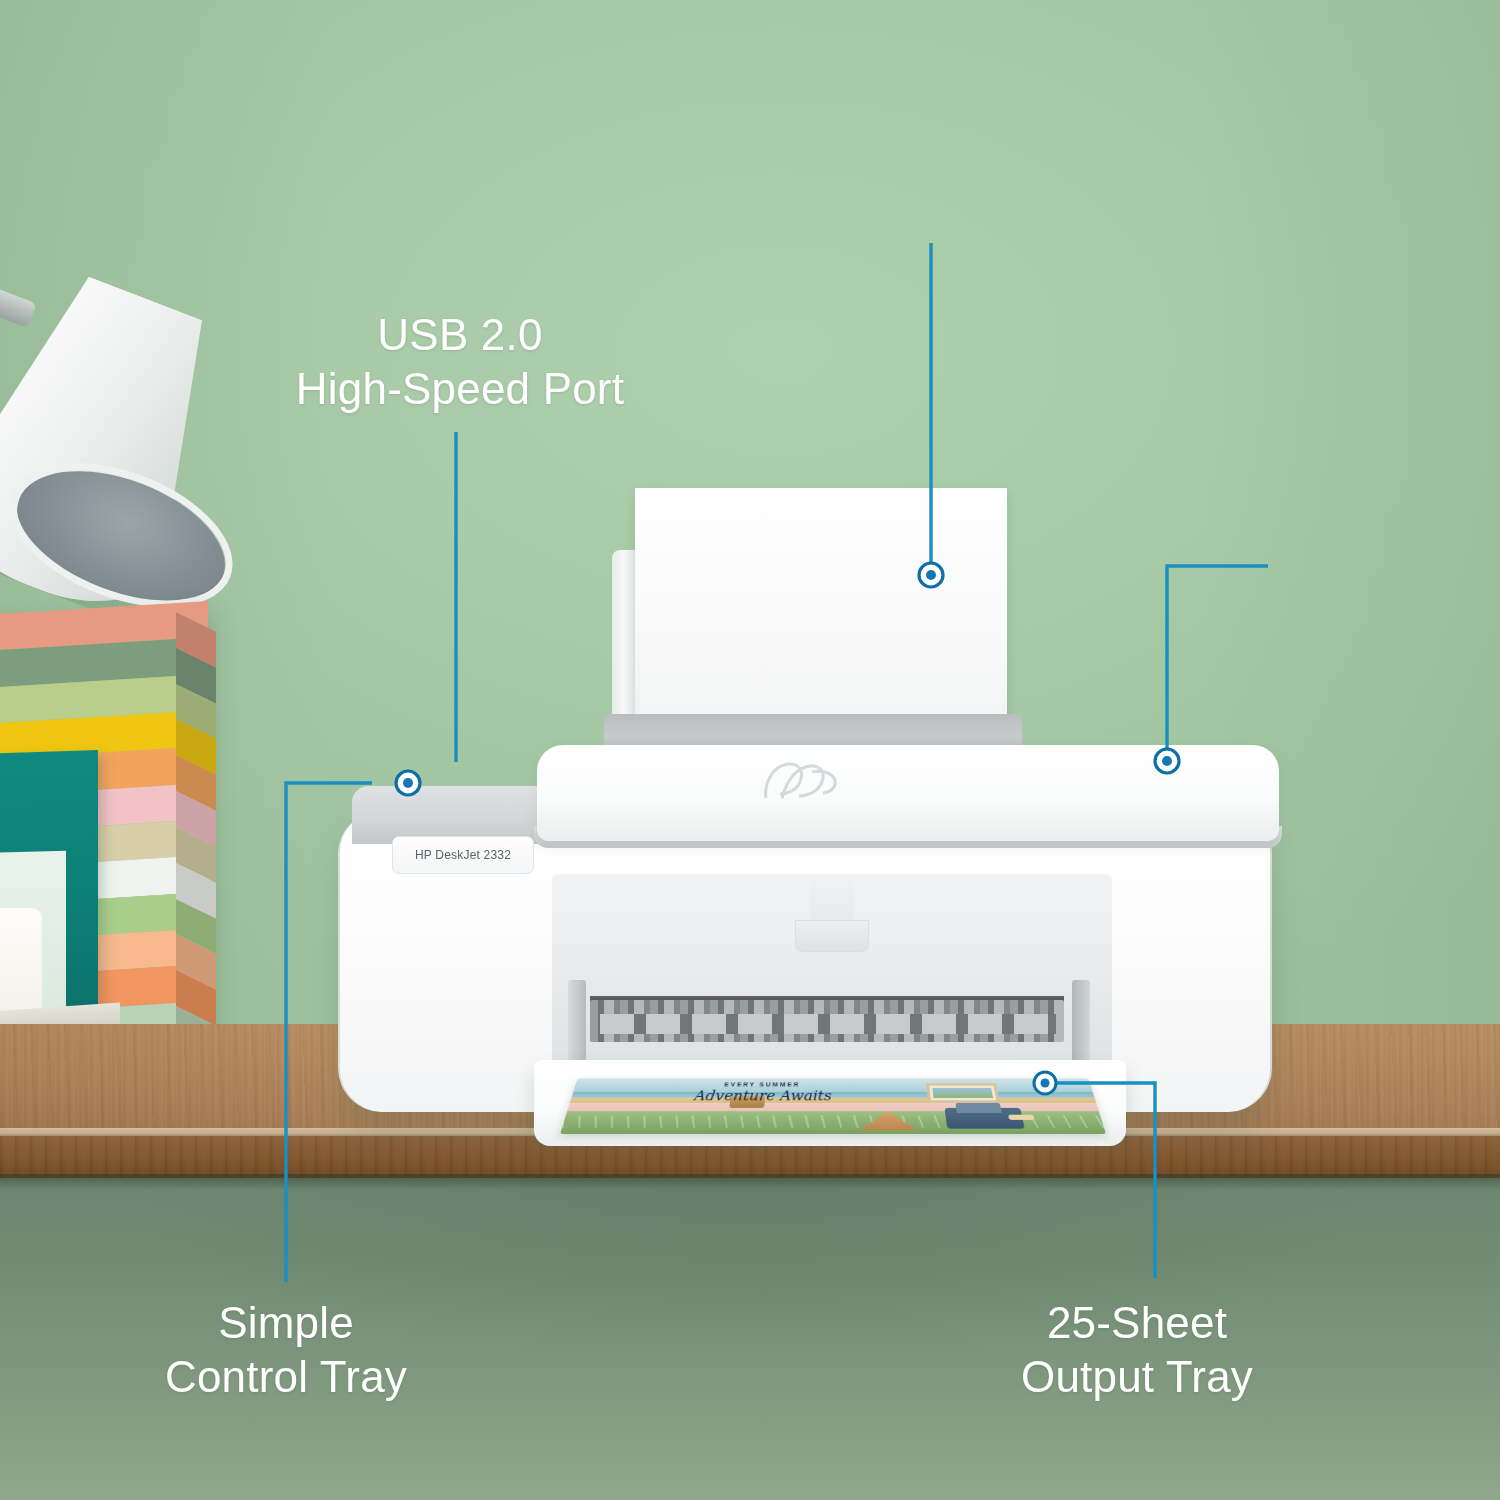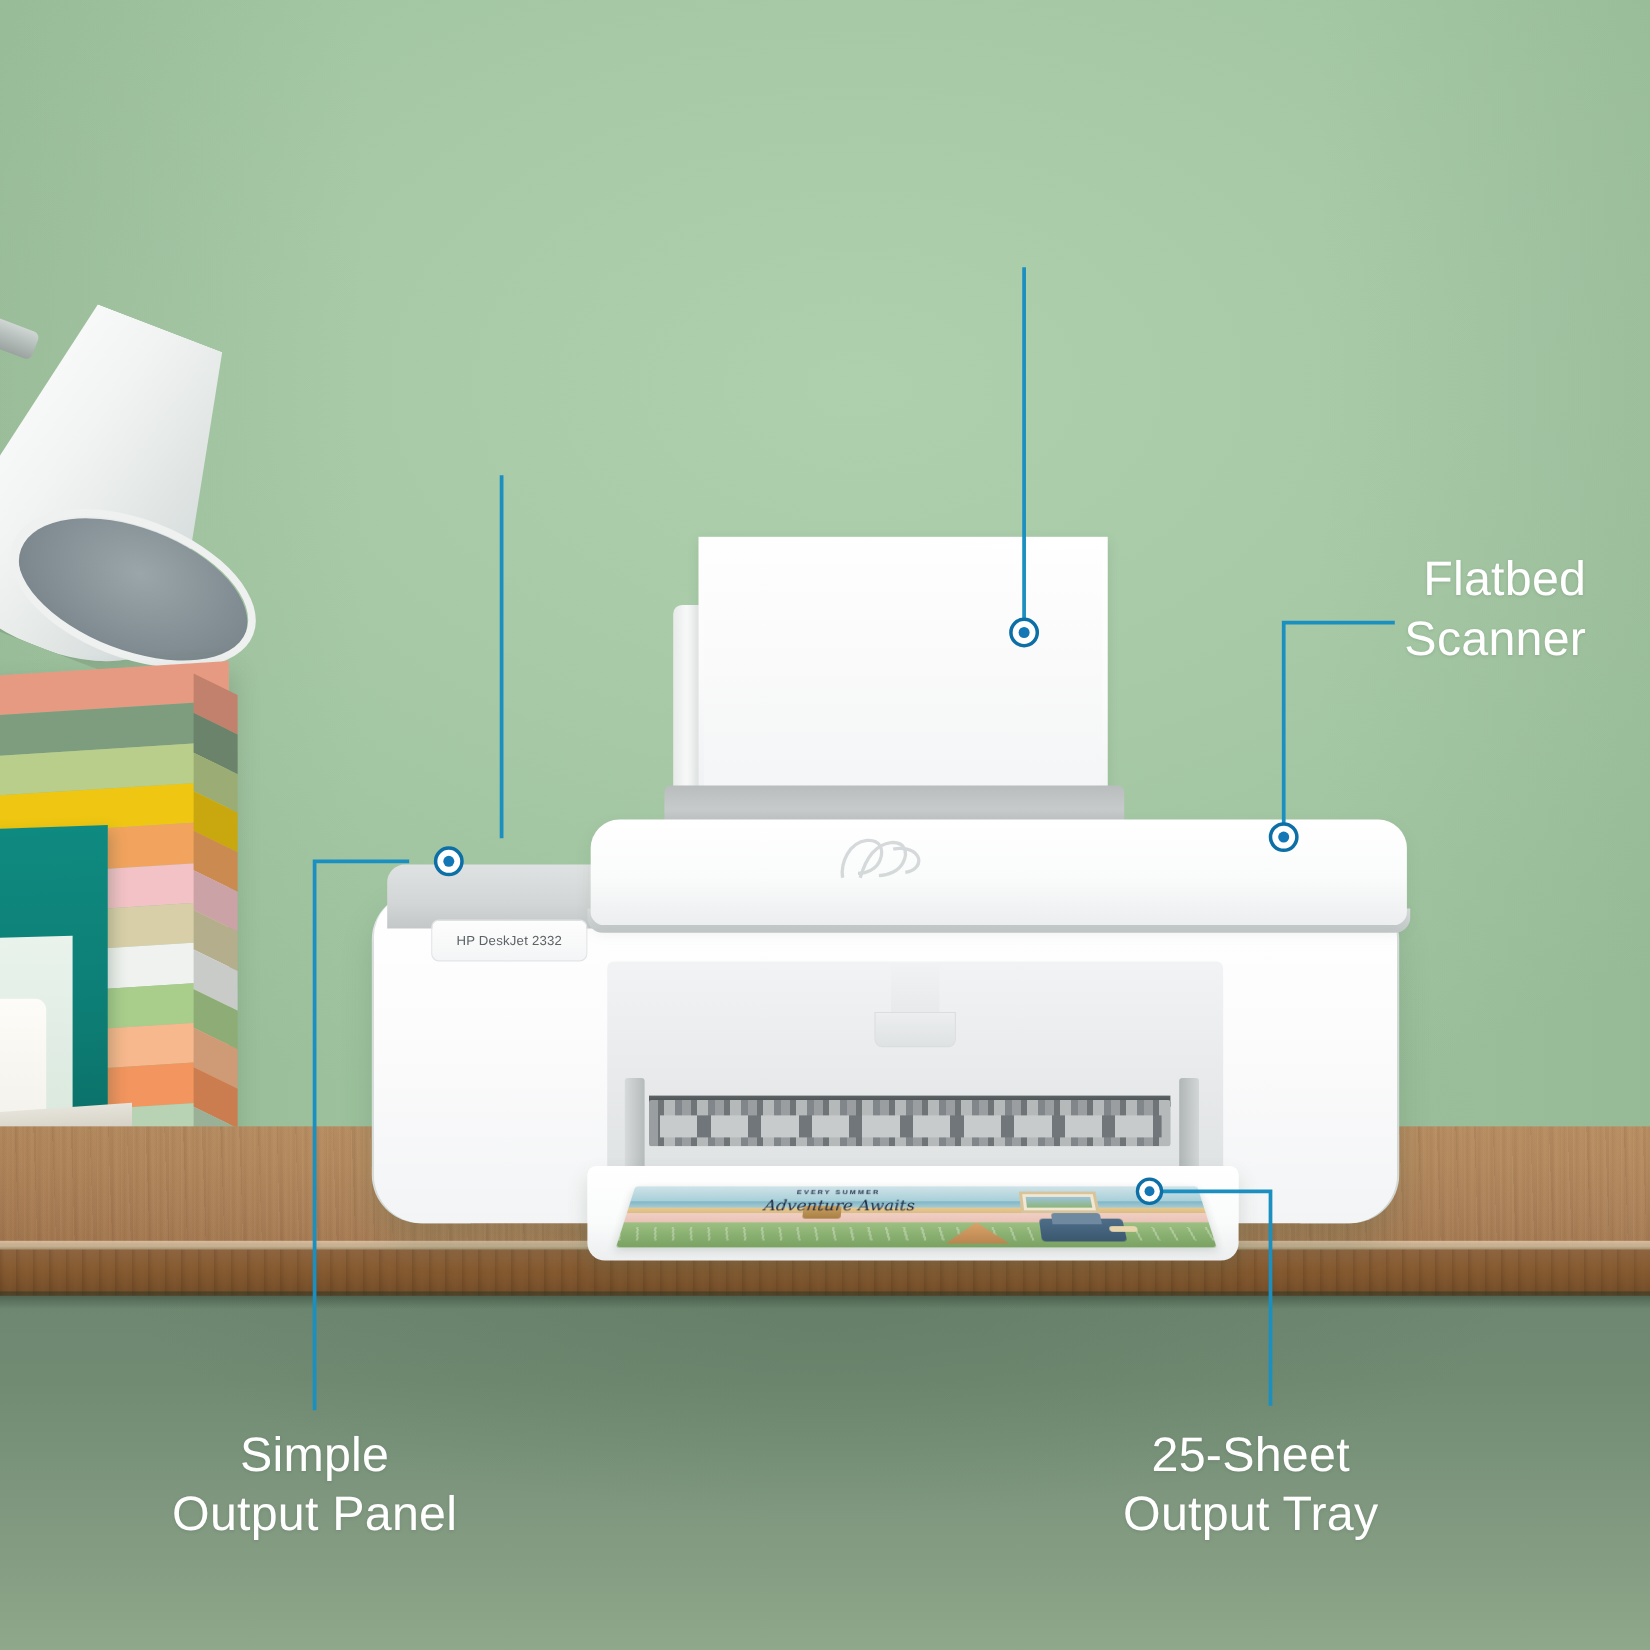--- a/index.html
+++ b/index.html
@@ -447,24 +447,24 @@
       </g>
       <g>
         <circle cx="1045" cy="1083" r="11" fill="#ffffff" stroke="#0C6FA6" stroke-width="3"></circle>
         <circle cx="1045" cy="1083" r="4.5" fill="#1477B5"></circle>
       </g>
     </g>
   </svg>
 
   <div class="callout-layer">
 
-
-    <div class="label right" style="left:1020px;top:500px;width:422px;">Flatbed
-Scanner</div>
+    <div class="label center" style="left:260px;top:308px;width:400px;">USB 2.0
+High-Speed Port</div>
+
 
     <div class="label center" style="left:86px;top:1296px;width:400px;">Simple
-Output Panel</div>
+Control Tray</div>
 
     <div class="label center" style="left:944px;top:1296px;width:386px;">25-Sheet
 Output Tray</div>
   </div>
 
 </div>
 
 </body></html>

